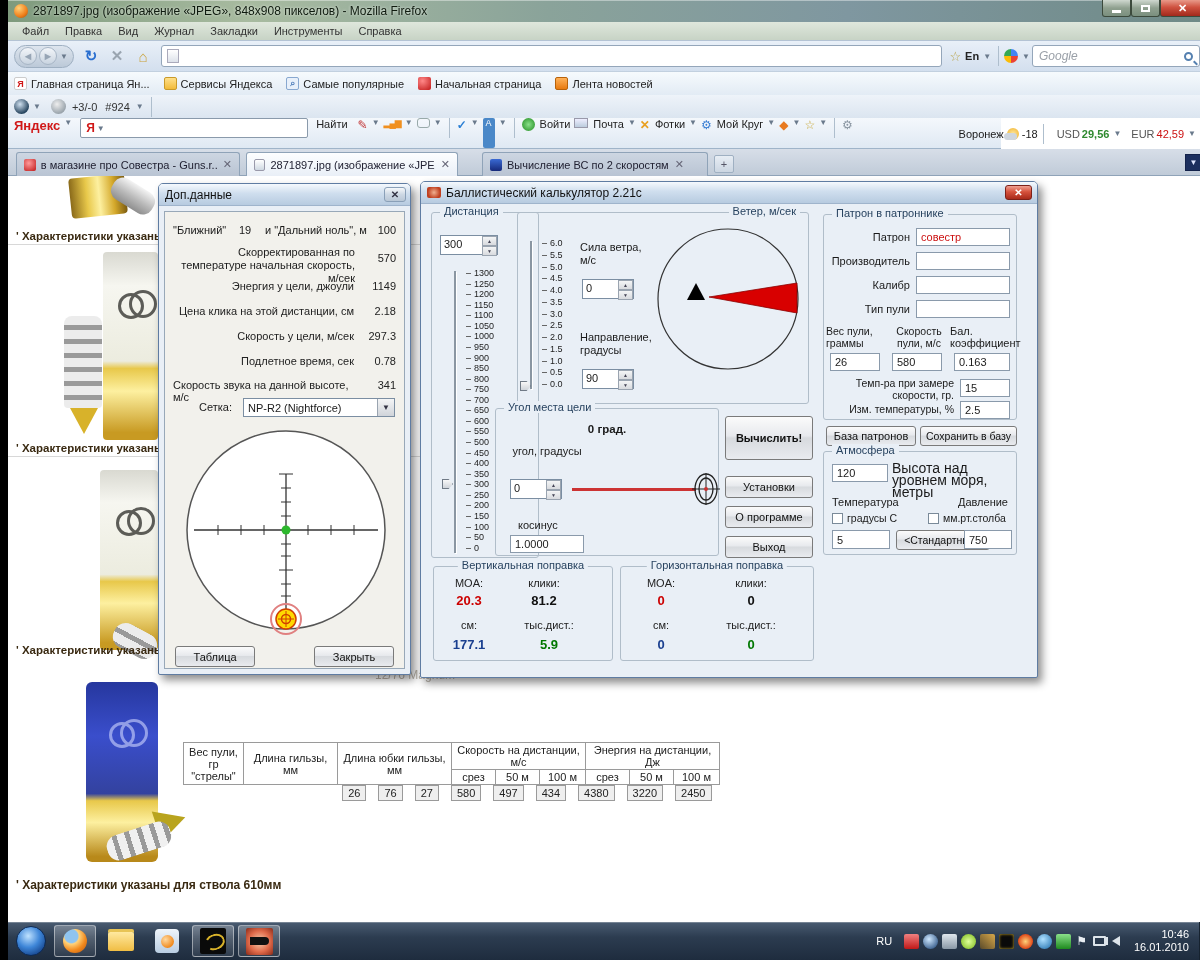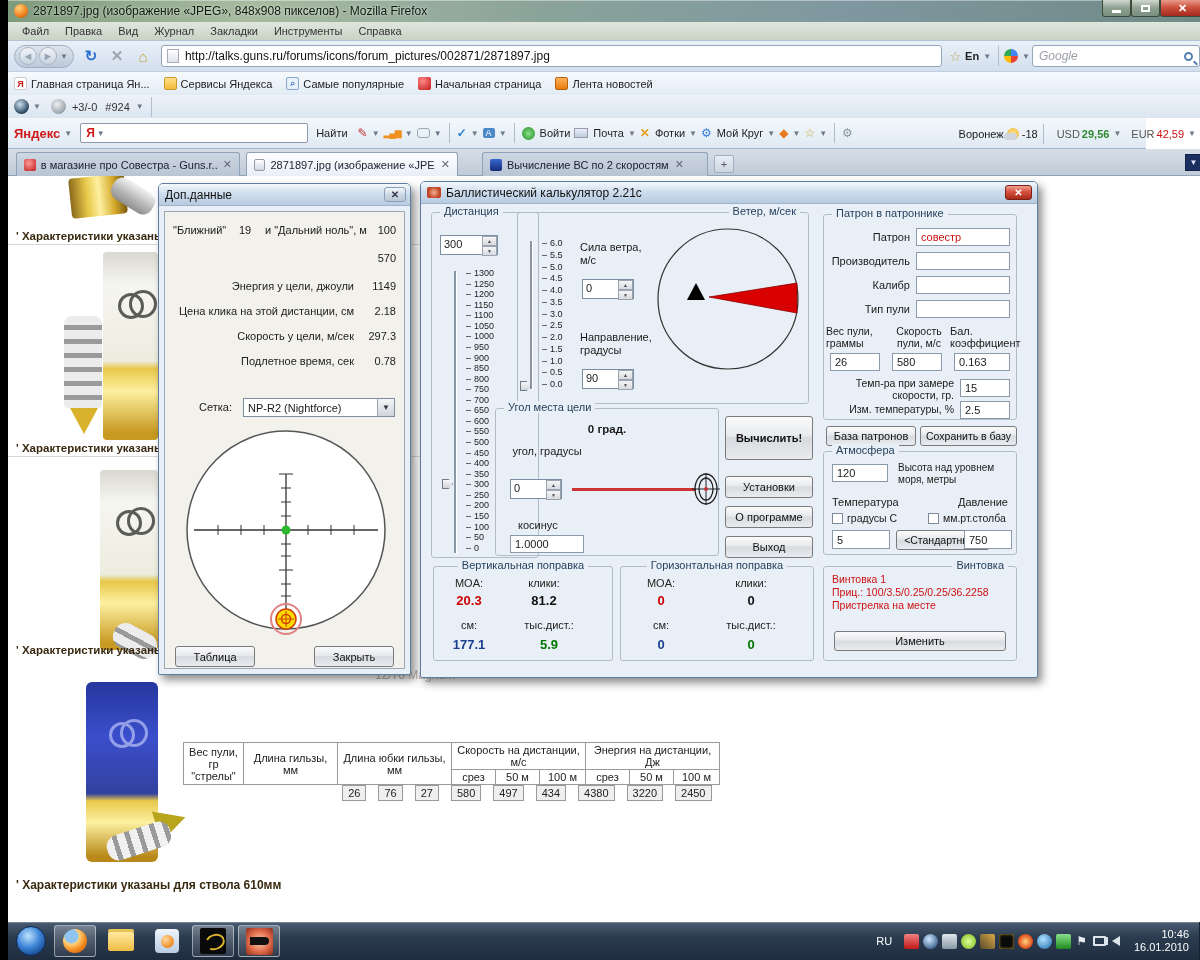--- a/index.html
+++ b/index.html
@@ -64,22 +64,22 @@
   .ico-lens { background:#e8f0fa; border:1px solid #88a8d0; color:#4a7ab8; }
   .ico-red { background:radial-gradient(circle at 35% 30%, #ff8888,#c01818); }
   .ico-rss { background:linear-gradient(#ffb25a,#e87a10); border:1px solid #b8620a; color:#fff; }
 
   #quickrow { left:0; top:95px; width:1200px; height:23px;
     background:linear-gradient(#eef3f9,#dbe5f0); display:flex; align-items:center; padding-left:6px; color:#333; }
   .qico1 { width:15px; height:15px; border-radius:50%; background:radial-gradient(circle at 40% 35%,#cfe0ef,#27455f 70%); margin-right:2px; }
   .qico2 { width:15px; height:15px; border-radius:50%; background:radial-gradient(circle at 40% 35%,#eee,#9aa4ac 70%); margin:0 2px 0 8px; }
   .qtxt { margin:0 4px; }
 
-  #yandexbar { left:0; top:118px; width:1138px; height:31px;
-    background:linear-gradient(#f4f8fc,#dfe9f3); border-bottom:1px solid #9fb4c9; display:flex; align-items:center; padding-left:6px; }
+  #yandexbar { left:0; top:118px; width:993px; height:31px;
+    background:linear-gradient(#f4f8fc,#dfe9f3); border-bottom:1px solid #9fb4c9; display:flex; padding-left:6px; }
   #yabrand { color:#d01818; font-weight:bold; font-size:13px; margin-right:2px; }
   #yainput { width:228px; height:20px; background:#fff; border:1px solid #8a9aab; border-radius:2px;
     display:flex; align-items:center; padding:0 5px; margin:0 8px 0 6px; }
   #yainput .yl { color:#d01818; font-weight:bold; font-size:12px; }
   #findlabel { color:#222; margin-right:8px; }
   .ybico { font-size:12px; margin:0 2px; }
   .ylabel { margin:0 2px 0 3px; color:#222; }
   #yaright { position:absolute; right:10px; top:118px; height:31px; display:flex; align-items:center; }
   .weather-sun { width:12px; height:12px; border-radius:50%; background:radial-gradient(#ffe9a0,#f0b028); margin:0 3px; position:relative; }
   .weather-sun::after { content:""; position:absolute; left:-3px; top:5px; width:13px; height:7px; border-radius:6px; background:#cfd6de; }
@@ -258,21 +258,20 @@
     <div id="backfwd">
       <div class="navcirc">◄</div>
       <div class="navcirc">►</div>
       <span class="caret">▼</span>
     </div>
     <span class="navico" id="reload">↻</span>
     <span class="navico" id="stopbtn">✕</span>
     <span class="navico" id="homebtn">⌂</span>
     <div id="urlbar">
       <span id="urlfav"></span>
-      <span id="urltext">http://talks.guns.ru/forums/icons/forum_pictures/002871/2871897.jpg</span>
     </div>
     <span class="star">☆</span>
     <span id="langbadge">En</span>
     <span class="caret">▼</span>
     <div class="vsep"></div>
     <span id="gball"></span>
     <span class="caret">▼</span>
     <div id="searchbox">
       <span id="searchtext">Google</span>
       <span class="lens"></span>
@@ -449,37 +448,42 @@
       <div class="win-title">
         <span>Доп.данные</span>
         <div class="closebtn gray" style="right:4px">✕</div>
       </div>
       <div id="dlg-panel">
         <span class="abs" style="left:8px;top:12px;font-size:11px">"Ближний"</span>
         <span class="abs" style="left:74px;top:12px;font-size:11px">19</span>
         <span class="abs" style="left:100px;top:12px;font-size:11px">и "Дальний ноль", м</span>
         <span class="abs" style="right:8px;top:12px;font-size:11px">100</span>
 
+        <div class="abs" style="left:12px;top:34px;width:178px;text-align:right;font-size:11px;line-height:13px">Скорректированная по температуре начальная скорость, м/сек</div>
         <span class="abs" style="right:8px;top:40px;font-size:11px">570</span>
 
         <div class="drow" style="top:68px">
             <span>Энергия у цели, джоули</span>
             <span class="dval">1149</span>
           </div>
         <div class="drow" style="top:93px">
             <span>Цена клика на этой дистанции, см</span>
             <span class="dval">2.18</span>
           </div>
         <div class="drow" style="top:118px">
             <span>Скорость у цели, м/сек</span>
             <span class="dval">297.3</span>
           </div>
         <div class="drow" style="top:143px">
             <span>Подлетное время, сек</span>
             <span class="dval">0.78</span>
+          </div>
+        <div class="drow" style="top:167px">
+            <span>Скорость звука на данной высоте, м/с</span>
+            <span class="dval">341</span>
           </div>
 
         <span class="abs" style="left:34px;top:189px;font-size:11px">Сетка:</span>
         <div id="gridsel">
           <span>NP-R2 (Nightforce)</span>
           <span class="arr">▼</span>
         </div>
 
         <svg class="abs" style="left:15px;top:212px" width="212" height="212" viewBox="0 0 212 212">
           <circle cx="106" cy="106" r="99" fill="#ffffff" stroke="#555" stroke-width="1.5"></circle>
@@ -655,21 +659,21 @@
           <div class="txtin" style="left:136px;top:164px;width:50px;height:18px">15</div>
           <div class="abs" style="left:8px;top:188px;width:122px;text-align:right;font-size:10.5px">Изм. температуры, %</div>
           <div class="txtin" style="left:136px;top:186px;width:50px;height:18px">2.5</div>
         </div>
         <div class="vbtn" style="left:405px;top:222px;width:90px;height:20px;font-size:11px">База патронов</div>
         <div class="vbtn" style="left:499px;top:222px;width:97px;height:20px;font-size:10.5px">Сохранить в базу</div>
 
         <div class="groupbox" style="left:402px;top:247px;width:194px;height:104px">
           <span class="grouplabel">Атмосфера</span>
           <div class="txtin" style="left:8px;top:12px;width:56px;height:18px">120</div>
-          <div class="abs" style="left:74px;top:10px;width:116px;font-size:10px;line-height:12px">Высота над уровнем моря, метры</div>
+          <div class="abs" style="left:68px;top:10px;width:116px;font-size:14px;line-height:12px">Высота над уровнем моря, метры</div>
           <div class="abs" style="left:8px;top:44px;font-size:11px">Температура</div>
           <div class="abs" style="right:8px;top:44px;font-size:11px">Давление</div>
           <div class="abs" style="left:8px;top:60px;font-size:10.5px"><span class="checkbox"></span><span>градусы C</span></div>
           <div class="abs" style="left:104px;top:60px;font-size:10.5px"><span class="checkbox"></span><span>мм.рт.столба</span></div>
           <div class="txtin" style="left:8px;top:78px;width:58px;height:19px">5</div>
           <div class="vbtn" style="left:72px;top:78px;width:94px;height:20px;font-size:10.5px">&lt;Стандартные&gt;</div>
           <div class="txtin" style="right:4px;top:78px;width:48px;height:19px">750</div>
         </div>
 
         <div class="groupbox" style="left:12px;top:362px;width:180px;height:95px">
@@ -689,27 +693,20 @@
           <div class="corrlab" style="left:10px;top:10px;width:60px">MOA:</div>
           <div class="corrlab" style="left:90px;top:10px;width:80px">клики:</div>
           <div class="corrval red" style="left:10px;top:26px;width:60px">0</div>
           <div class="corrval black" style="left:90px;top:26px;width:80px">0</div>
           <div class="corrlab" style="left:10px;top:52px;width:60px">см:</div>
           <div class="corrlab" style="left:90px;top:52px;width:80px">тыс.дист.:</div>
           <div class="corrval blue" style="left:10px;top:70px;width:60px">0</div>
           <div class="corrval green" style="left:90px;top:70px;width:80px">0</div>
         </div>
 
-        <div class="groupbox" style="left:402px;top:362px;width:194px;height:95px">
-          <span class="grouplabel right">Винтовка</span>
-          <div class="riflered" style="top:6px">Винтовка 1</div>
-          <div class="riflered" style="top:19px">Приц.: 100/3.5/0.25/0.25/36.2258</div>
-          <div class="riflered" style="top:32px">Пристрелка на месте</div>
-          <div class="vbtn" style="left:10px;right:10px;top:64px;height:20px">Изменить</div>
-        </div>
 
       </div>
     </div>
   </div>
 
 
   <div class="abs" id="taskbar">
     <div id="orb"></div>
     <div class="tbtn framed">
         <span class="i-ff"></span>

